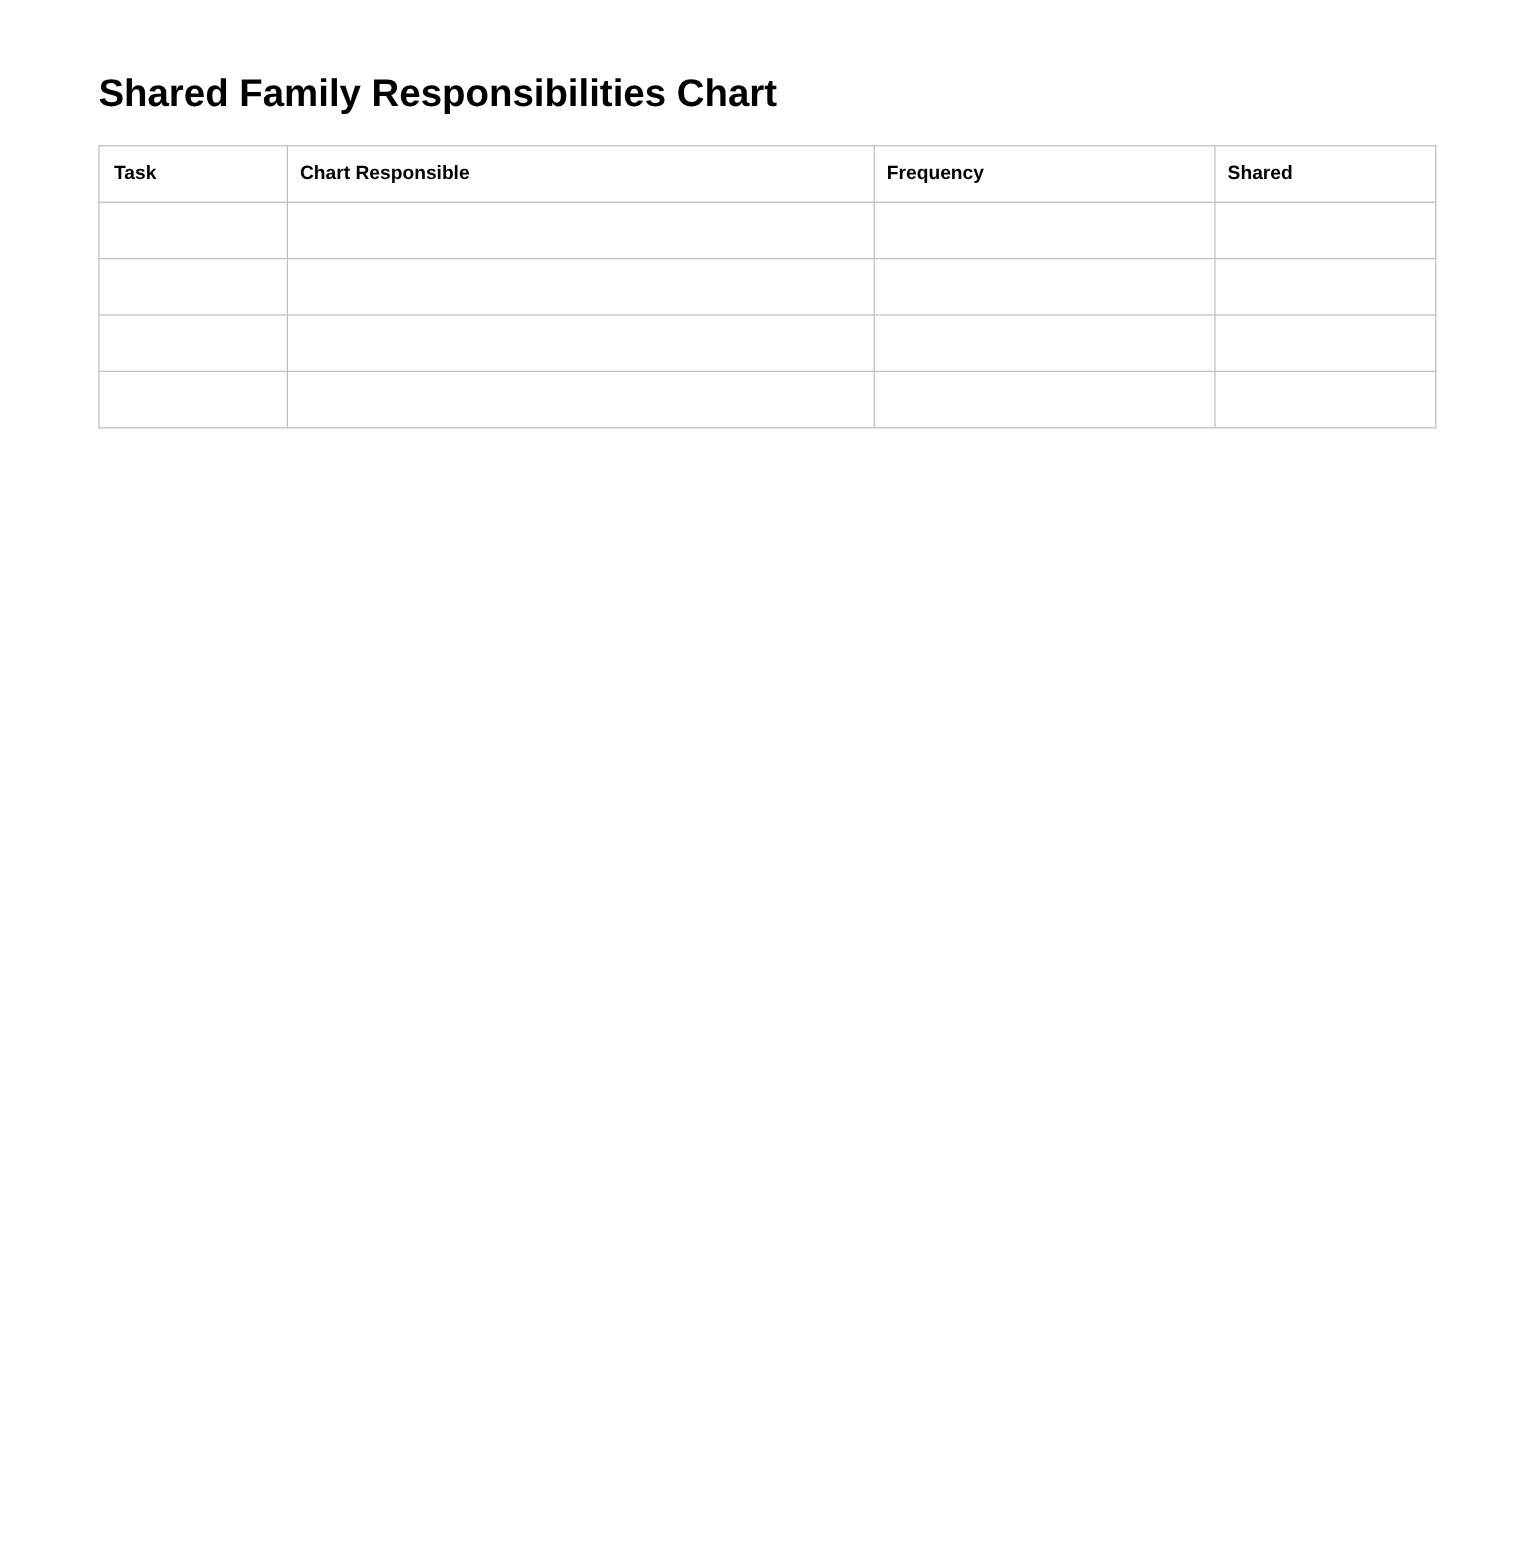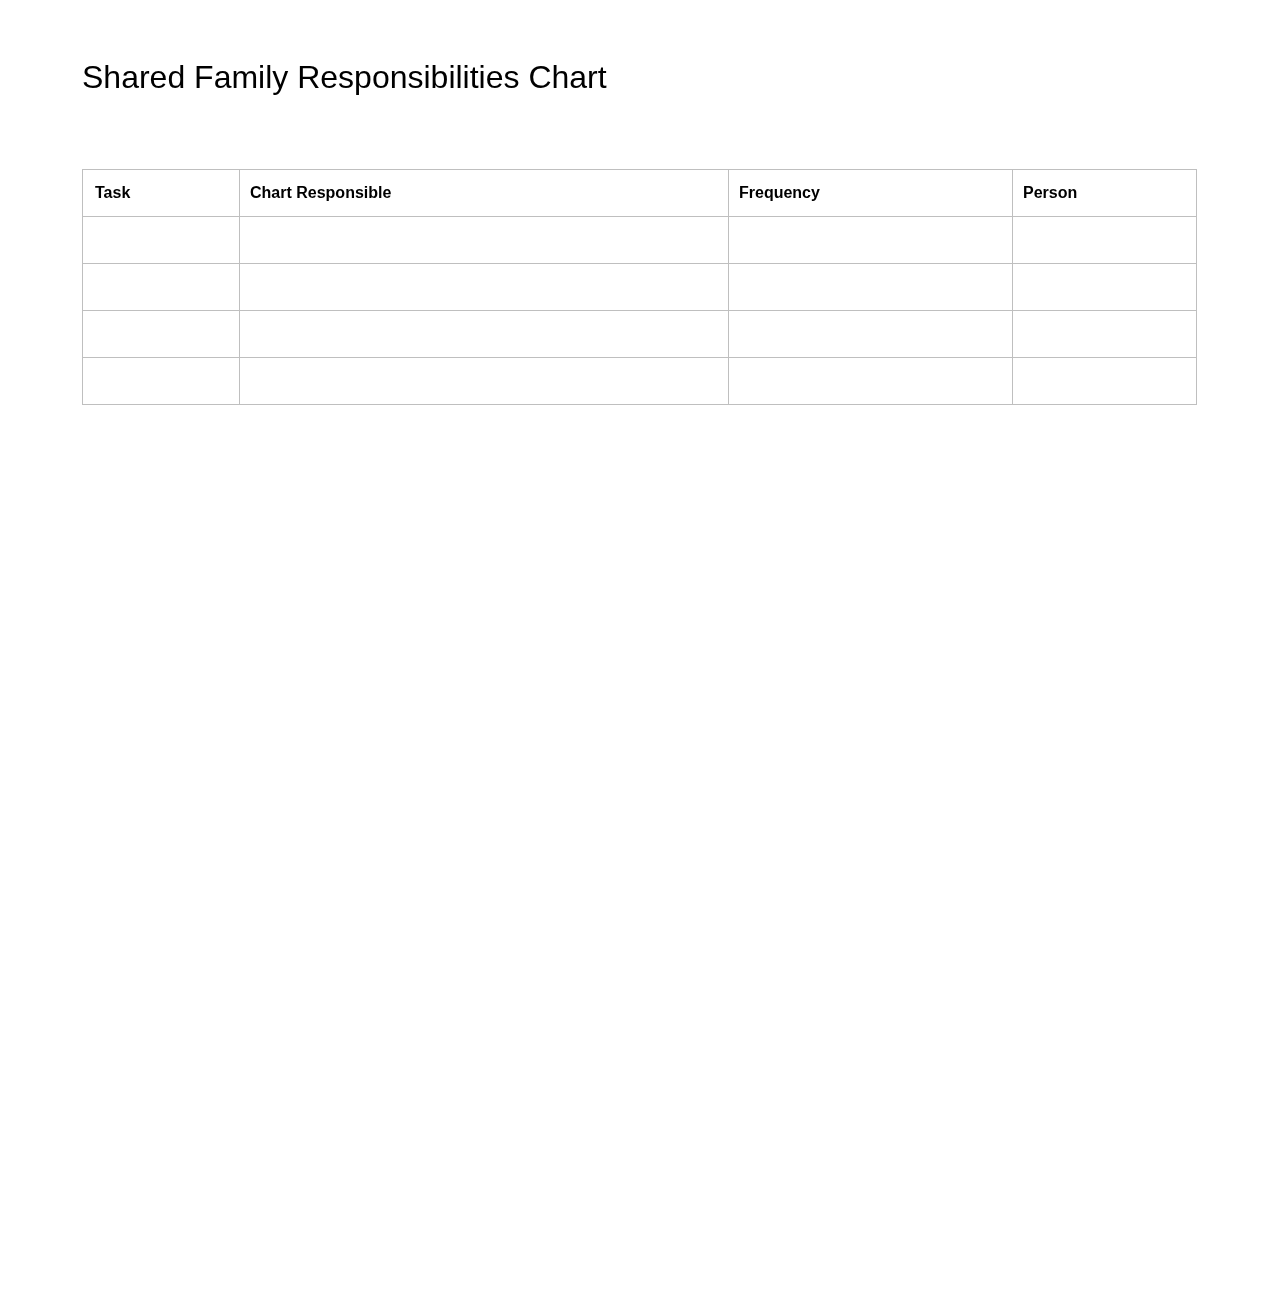--- a/index.html
+++ b/index.html
@@ -19,32 +19,31 @@
       left: 82px;
       top: 0;
       width: 1114px;
     }
     h1 {
       margin: 0;
       position: absolute;
       top: 57px;
       left: 0;
       font-size: 32px;
-      font-weight: normal;
+      font-weight: bold;
       line-height: 40px;
       white-space: nowrap;
     }
     table {
       position: absolute;
       top: 121px;
       left: 0;
       width: 1114px;
       border-collapse: collapse;
       table-layout: fixed;
-      margin-top: 48px;
     }
     th, td {
       border: 1px solid #bfbfbf;
       height: 47px;
       padding: 0 11px;
       text-align: left;
       vertical-align: middle;
       font-size: 16px;
       box-sizing: border-box;
     }
@@ -69,21 +68,21 @@
       <col class="c1">
         <col class="c2">
         <col class="c3">
         <col class="c4">
     </colgroup>
     <thead>
       <tr>
         <th class="first">Task</th>
         <th class="second">Chart Responsible</th>
         <th class="third">Frequency</th>
-        <th class="fourth">Person</th>
+        <th class="fourth">Shared</th>
       </tr>
     </thead>
     <tbody>
       <tr>
         <td></td>
         <td></td>
         <td></td>
         <td></td>
       </tr>
       <tr>

